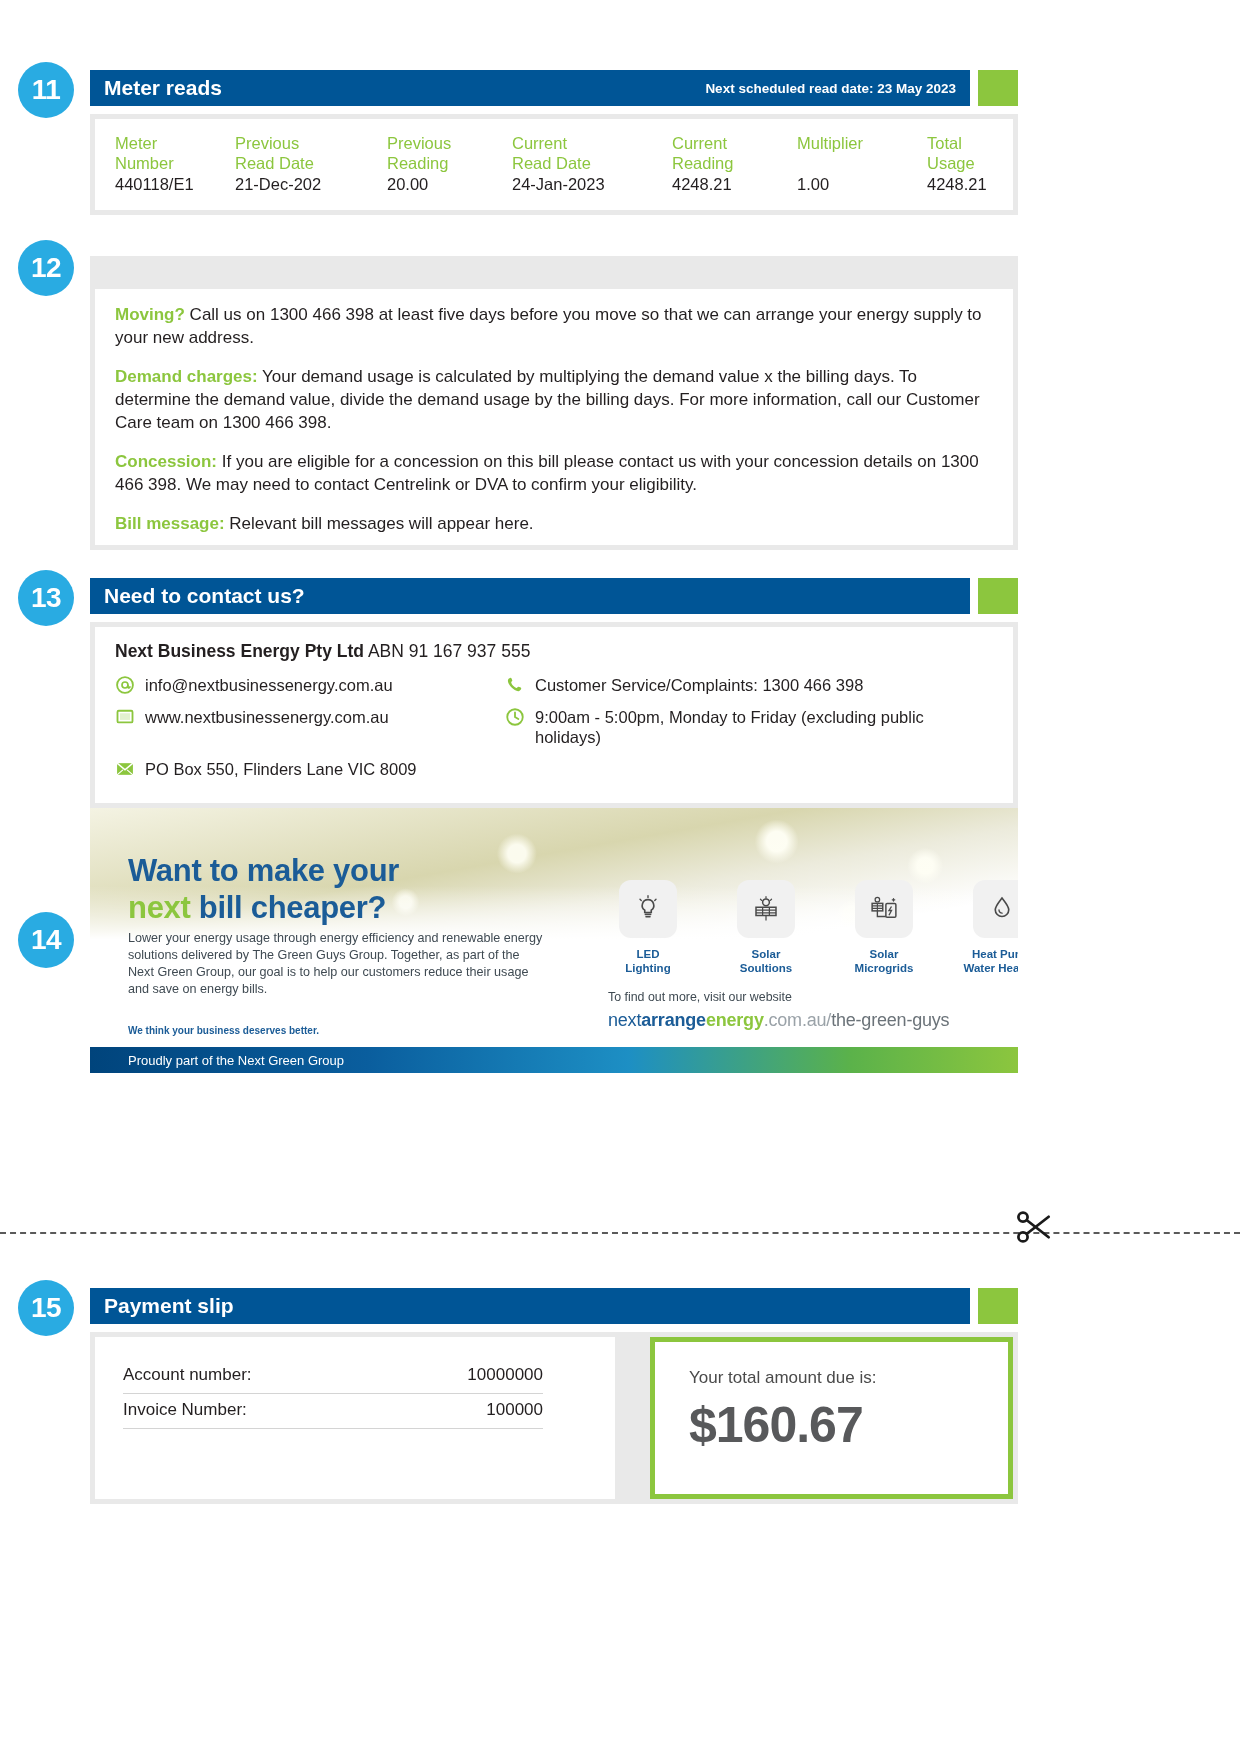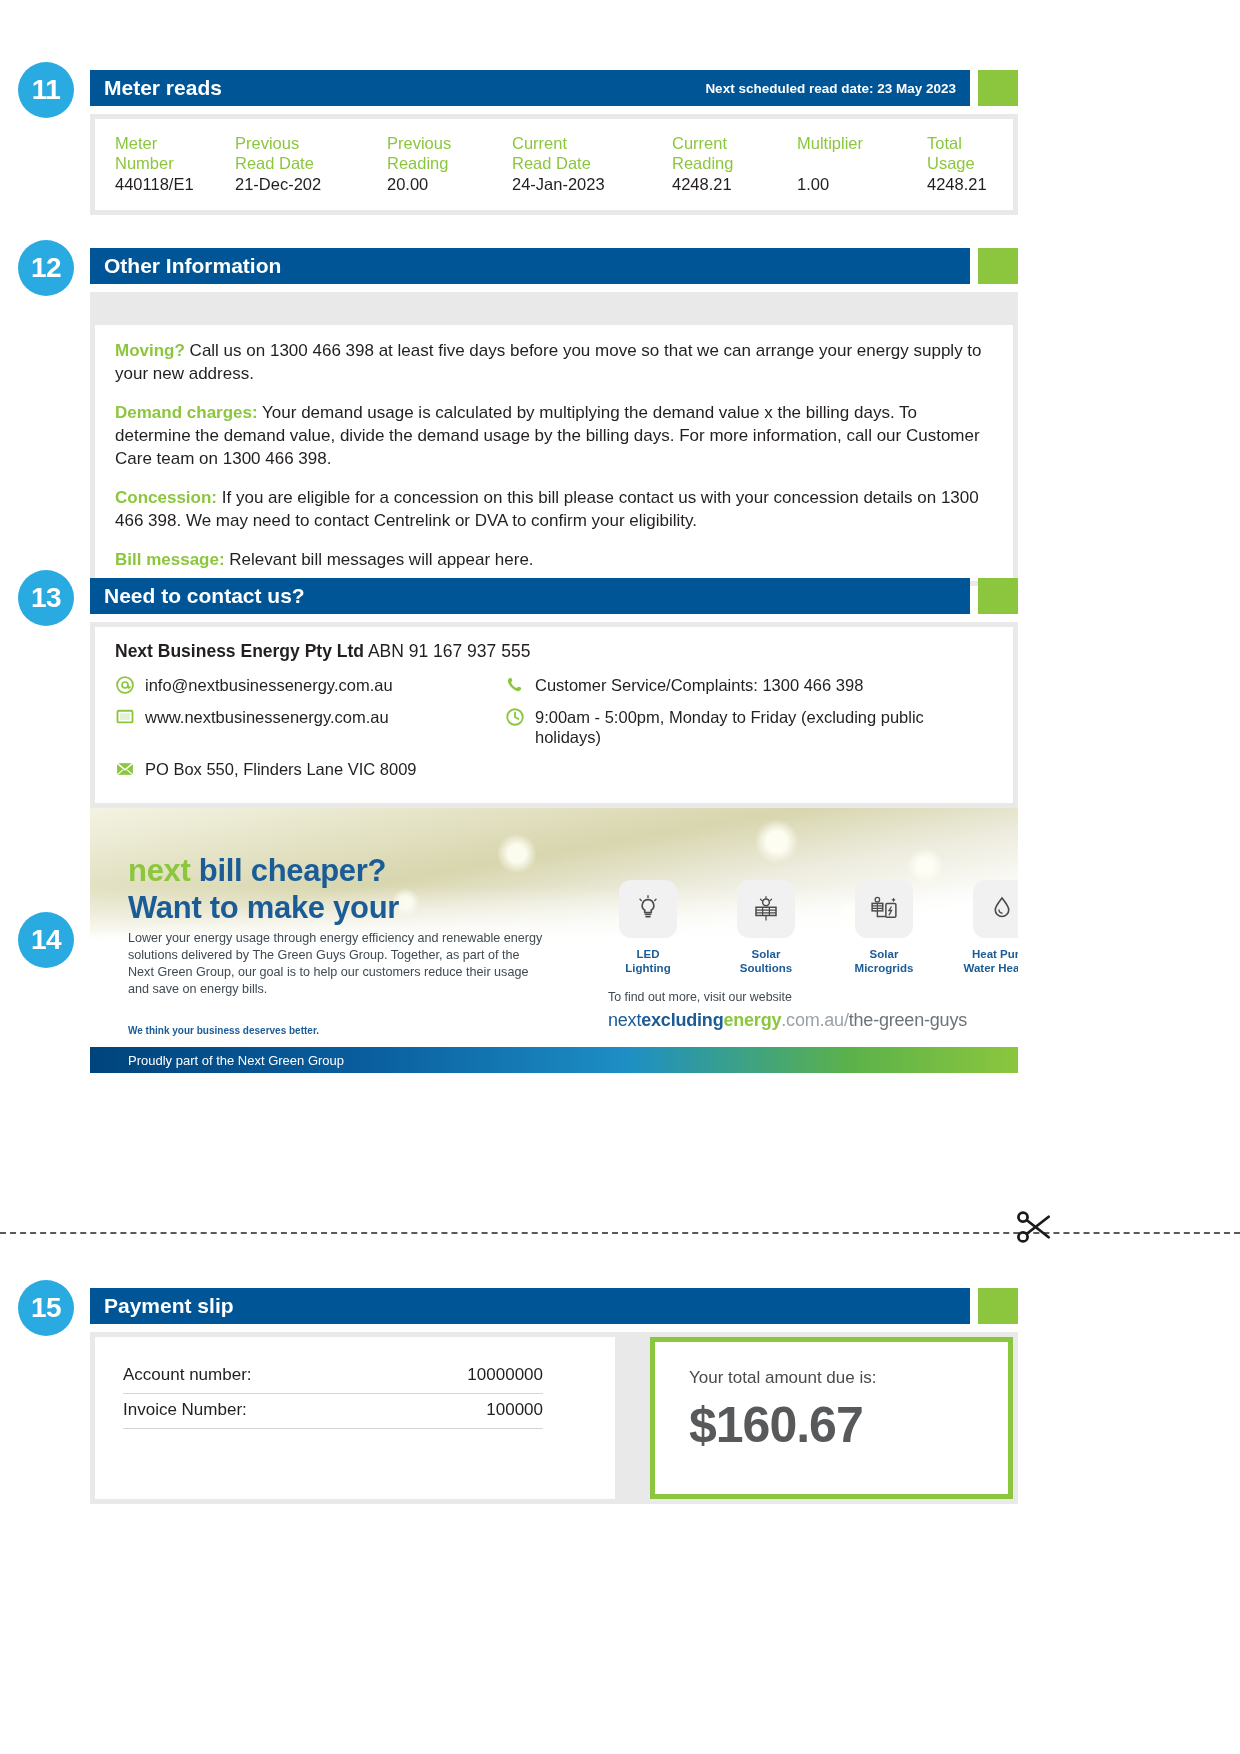--- a/index.html
+++ b/index.html
@@ -265,26 +265,20 @@
             </tr>
           </tbody>
         </table>
       </div>
     </div>
   </div>
 
   <div class="bubble" style="left:18px; top:240px;">12</div>
 
   <div class="section" style="left:90px; top:248px; width:928px;">
-    <div class="sec-head">
-      <div class="bar">
-        <span class="title">Other Information</span>
-      </div>
-      <div class="tab"></div>
-    </div>
     <div class="sec-body" style="margin-top:8px;">
       <div class="sec-body-inner info-body">
 
         <p class="info-p">
           <span class="info-lead">Moving?</span><span> Call us on 1300 466 398 at least five days before you move so that we can arrange your energy supply to your new address.</span>
         </p>
 
         <p class="info-p">
           <span class="info-lead">Demand charges:</span><span> Your demand usage is calculated by multiplying the demand value x the billing days. To determine the demand value, divide the demand usage by the billing days. For more information, call our Customer Care team on 1300 466 398.</span>
         </p>
@@ -366,22 +360,22 @@
     </div>
   </div>
 
   <div class="bubble" style="left:18px; top:912px;">14</div>
 
   <div class="promo">
     <div class="promo-photo"></div>
     <div class="promo-white"></div>
 
     <div class="promo-headline">
+      <div>Want to make your</div>
       <div><span class="accent">next</span><span> bill cheaper?</span></div>
-      <div>Want to make your</div>
     </div>
 
     <div class="promo-copy">Lower your energy usage through energy efficiency and renewable energy solutions delivered by The Green Guys Group. Together, as part of the Next Green Group, our goal is to help our customers reduce their usage and save on energy bills.</div>
     <div class="promo-tag">We think your business deserves better.</div>
 
     <div class="promo-icons">
 
       <div class="promo-icon-cell">
         <div class="icon-tile">
           <svg width="30" height="30" viewBox="0 0 24 24">
@@ -431,21 +425,21 @@
           </svg>
         </div>
         <div class="icon-cap" style="white-space:pre-line;">Heat Pump
 Water Heating</div>
       </div>
 
     </div>
 
     <div class="promo-cta">To find out more, visit our website</div>
     <div class="promo-url">
-      <span class="b1">next</span><span class="b2">excluding</span><span class="b3">energy</span><span class="b4">.com.au/</span><span class="b5">the-green-guys</span>
+      <span class="b1">next</span><span class="b2">arrange</span><span class="b3">energy</span><span class="b4">.com.au/</span><span class="b5">the-green-guys</span>
     </div>
 
     <div class="promo-footer">
       <span>Proudly part of the Next Green Group</span>
     </div>
   </div>
 
   <div class="cutline"></div>
   <svg class="scissor" viewBox="0 0 24 24">
     <circle cx="6" cy="6.6" r="2.5" fill="none" stroke="#1a1a1a" stroke-width="1.5"></circle>

